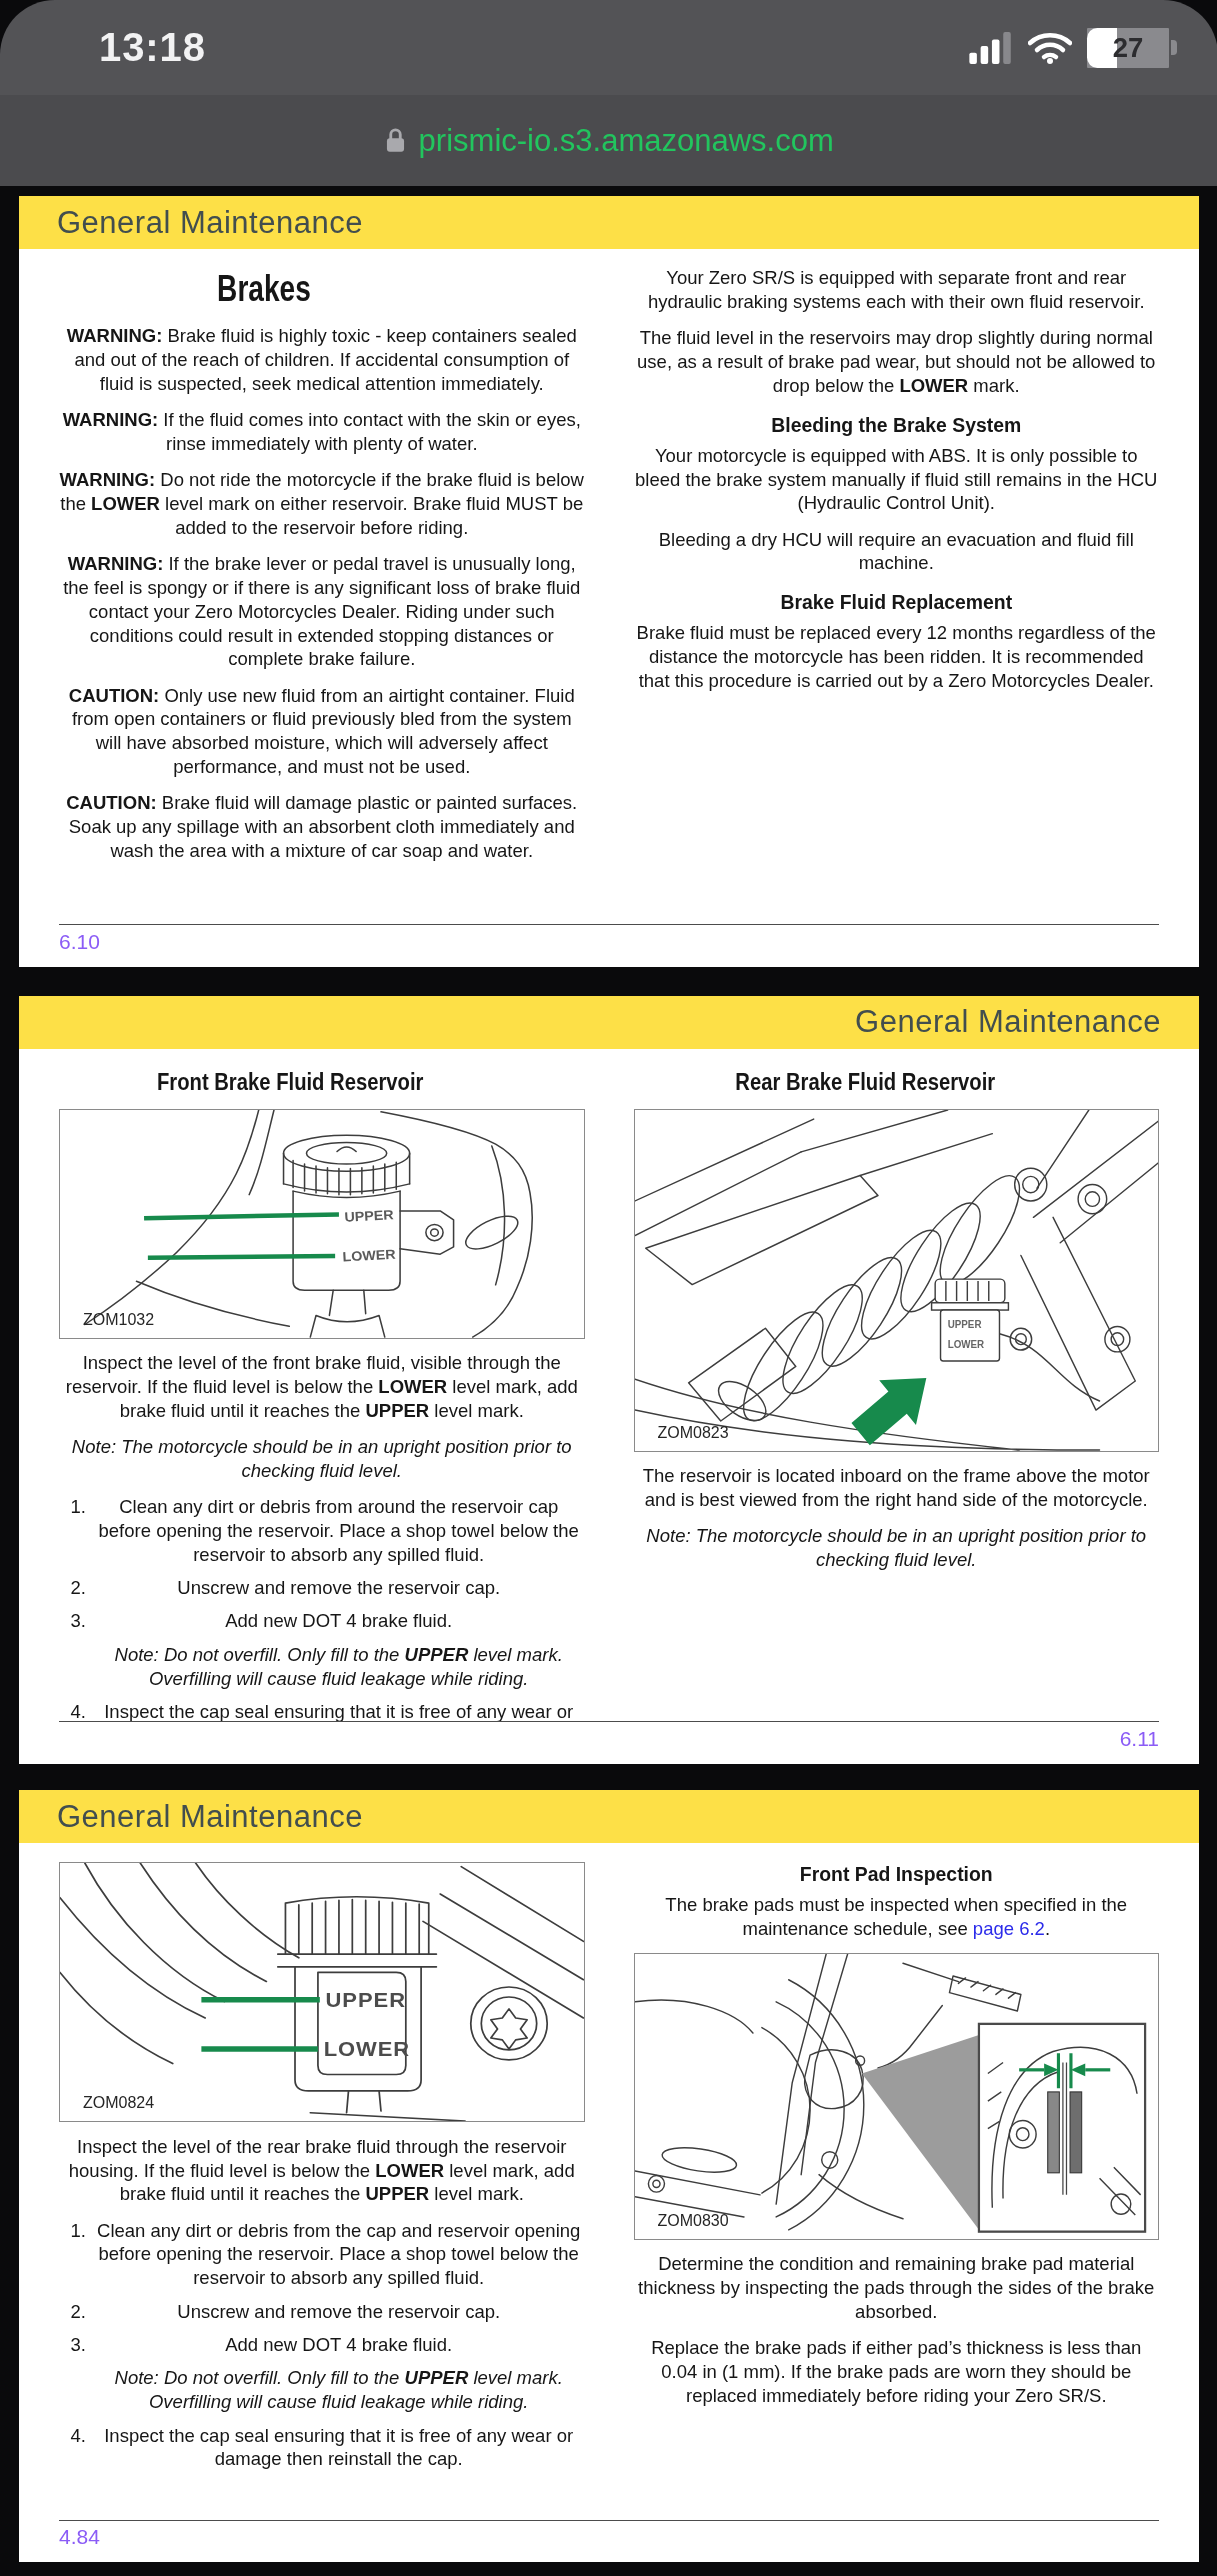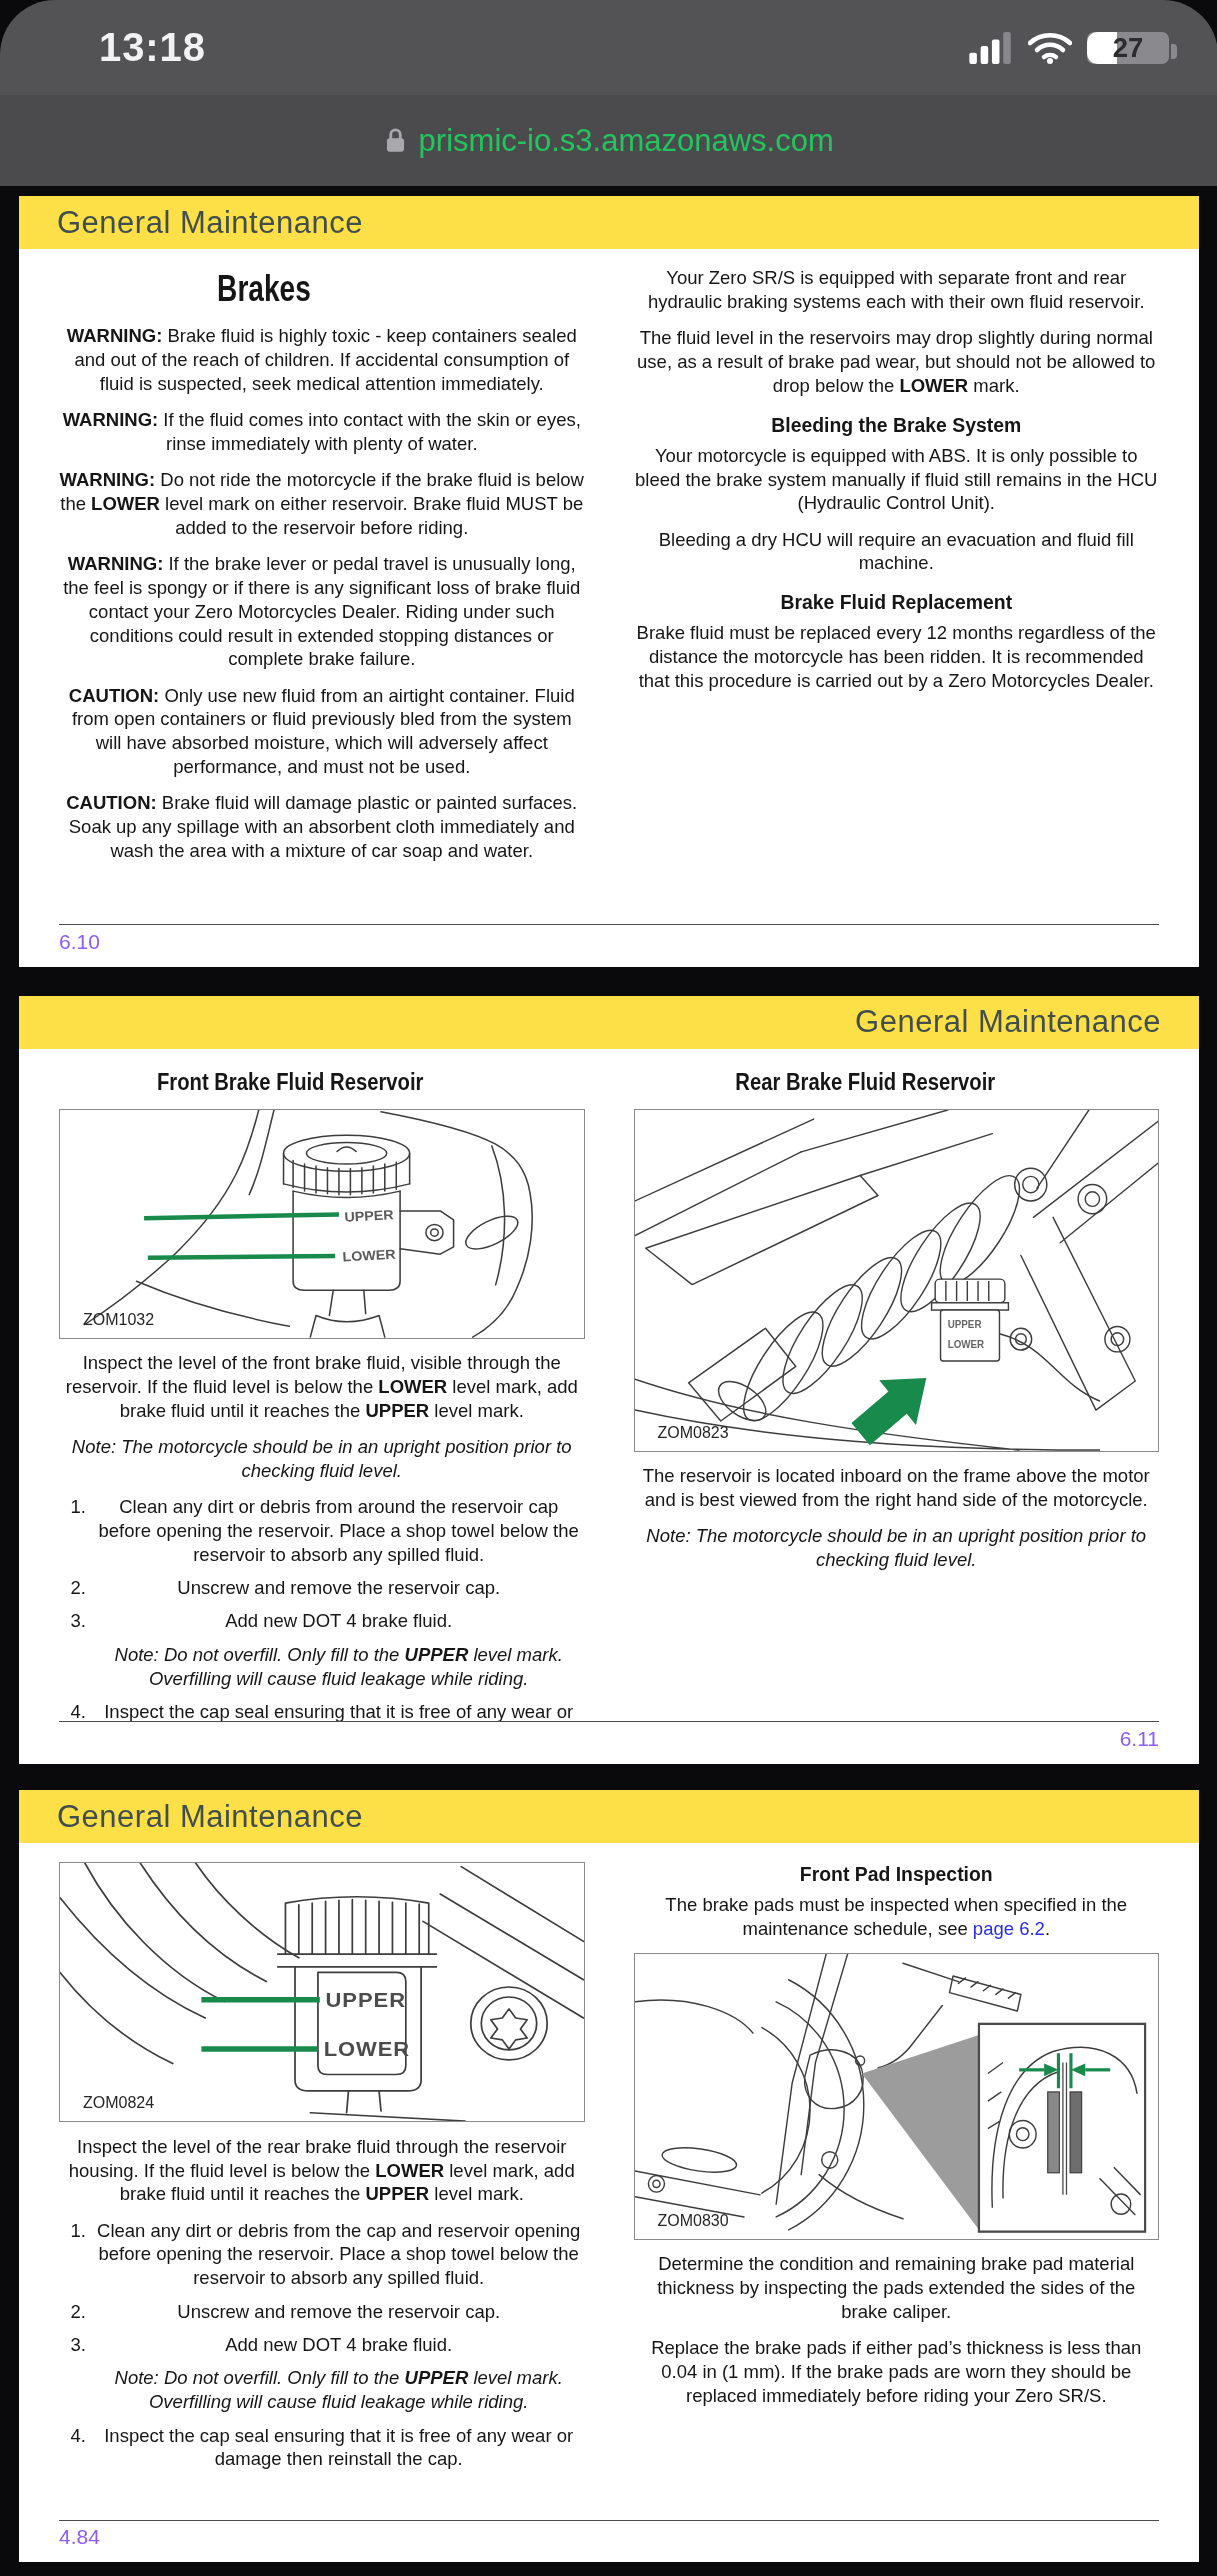--- a/index.html
+++ b/index.html
@@ -5,21 +5,21 @@
   html,body{margin:0;padding:0;}
   body{
     width:1218px;height:2576px;background:#0a0a0c;overflow:hidden;
     font-family:"Liberation Sans",sans-serif;position:relative;
   }
   
   .chrome{height:186px;border-radius:55px 55px 0 0;overflow:hidden;}
   .status-bar{height:95px;background:#535356;display:flex;align-items:center;}
   .time{margin-left:99px;font-size:40px;font-weight:700;color:#f2f2f3;letter-spacing:0.9px;}
   .status-icons{margin-left:auto;margin-right:49px;display:flex;align-items:center;gap:15px;}
-  .battery{position:relative;width:82px;height:32px;border-radius:7px;background:#8a8a8e;text-align:center;}
+  .battery{position:relative;width:82px;height:40px;border-radius:1px;background:#8a8a8e;text-align:center;}
   .battery-fill{position:absolute;left:0;top:0;bottom:0;width:36%;background:#ffffff;border-radius:10.4px 0 0 10.4px;}
   .battery-num{position:absolute;inset:0;display:flex;align-items:center;justify-content:center;
     font-size:27.5px;font-weight:700;color:#2c2c2f;}
   .battery-nub{position:absolute;right:-7.6px;top:12.3px;width:5.7px;height:15px;background:#8a8a8e;border-radius:0 3.8px 3.8px 0;}
   .url-bar{height:91px;background:#4b4b4e;display:flex;align-items:center;justify-content:center;gap:11.4px;}
   .url-text{font-size:31px;color:#22c55e;}
   
   .spacer{background:transparent;}
   .s1{height:10.4px}.s2{height:28.5px}.s3{height:26.6px}
   .page{margin:0 19px;background:#ffffff;display:flex;flex-direction:column;}
@@ -335,21 +335,21 @@
     <g stroke="#178a4c" stroke-width="3.5" fill="none">
       <path d="M474,108 V146 M488,108 V146"></path>
       <path d="M430,126 H458"></path>
       <path d="M532,126 H504"></path>
     </g>
     <polygon points="458,119 458,133 474,126" fill="#178a4c"></polygon>
     <polygon points="504,119 504,133 488,126" fill="#178a4c"></polygon>
   </svg>
 <figcaption class="figlabel">ZOM0830</figcaption>
           </figure>
-          <p class="body-p"><span>Determine the condition and remaining brake pad material thickness by inspecting the pads extended the sides of the brake caliper.</span></p>
+          <p class="body-p"><span>Determine the condition and remaining brake pad material thickness by inspecting the pads through the sides of the brake absorbed.</span></p>
           <p class="body-p"><span>Replace the brake pads if either pad’s thickness is less than 0.04 in (1 mm). If the brake pads are worn they should be replaced immediately before riding your Zero SR/S.</span></p>
         </div>
     </div>
     <div class="page-footer" data-align="left">
       <div class="rule"></div>
       <span class="pageno">4.84</span>
     </div>
   </section>
 
 </div>

